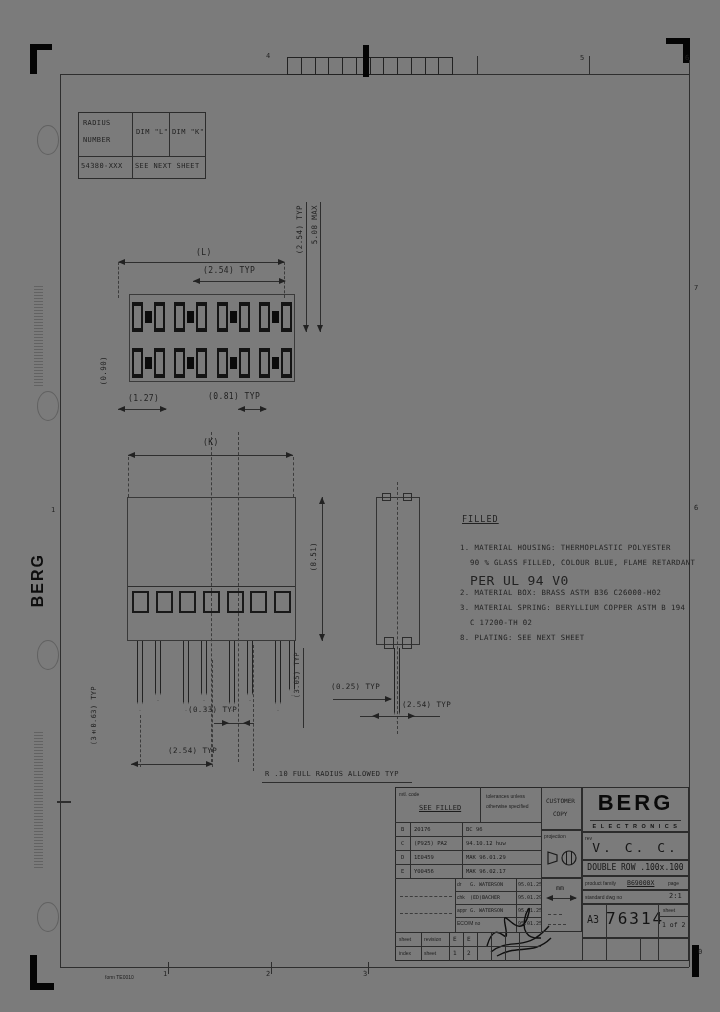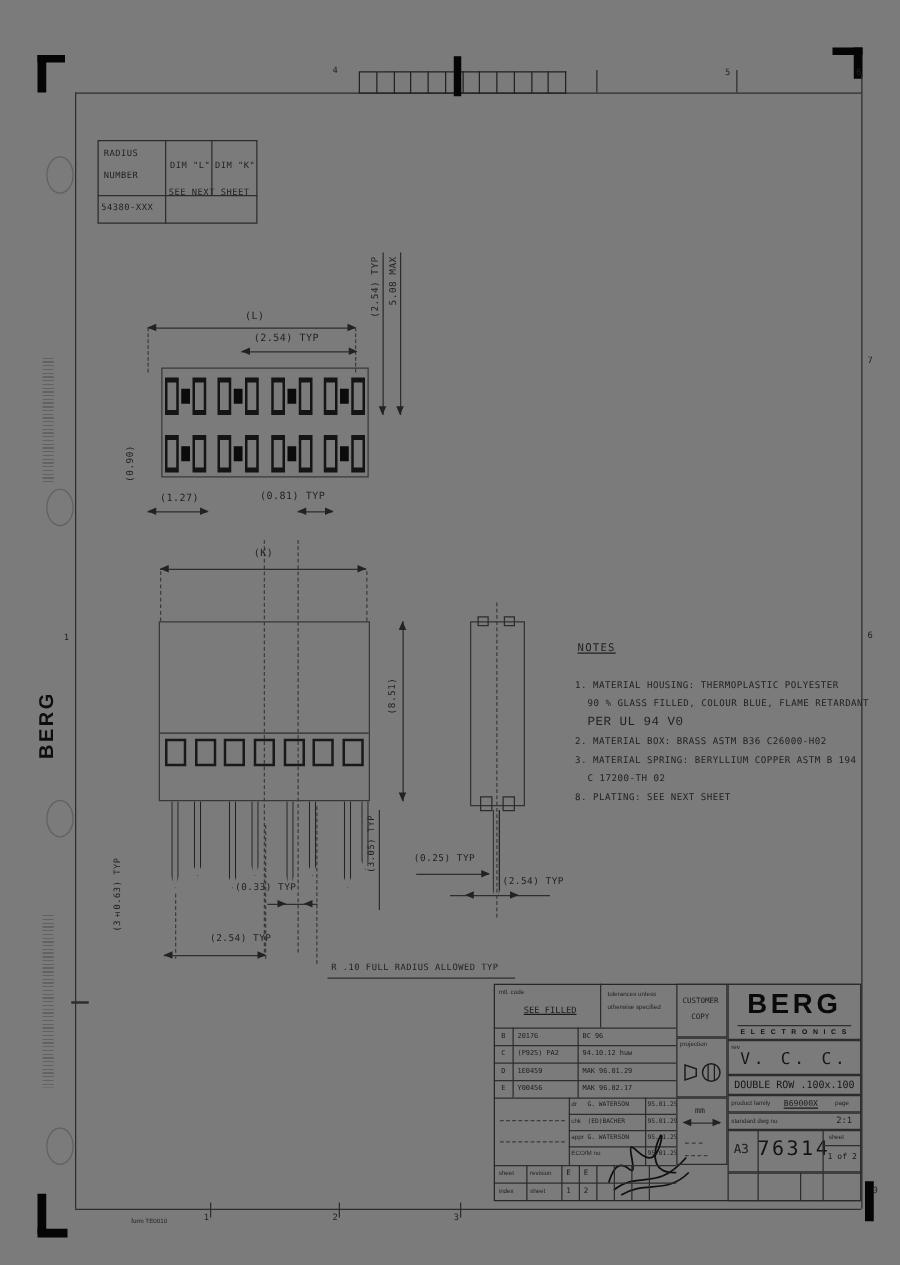--- a/index.html
+++ b/index.html
@@ -94,21 +94,21 @@
 
   <div class="box" style="left:78px;top:112px;width:128px;height:67px;"></div>
   <div class="hl" style="left:78px;top:156px;width:128px;"></div>
   <div class="vl" style="left:132px;top:112px;height:67px;"></div>
   <div class="vl" style="left:169px;top:112px;height:44px;"></div>
   <div class="lbl" style="left:83px;top:119px;font-size:7px;">RADIUS</div>
   <div class="lbl" style="left:83px;top:136px;font-size:7px;">NUMBER</div>
   <div class="lbl" style="left:136px;top:128px;font-size:7px;">DIM "L"</div>
   <div class="lbl" style="left:172px;top:128px;font-size:7px;">DIM "K"</div>
   <div class="lbl" style="left:81px;top:162px;font-size:7px;">54380-XXX</div>
-  <div class="lbl" style="left:135px;top:150px;font-size:7px;">SEE NEXT SHEET</div>
+  <div class="lbl" style="left:135px;top:162px;font-size:7px;">SEE NEXT SHEET</div>
 
   <div class="box" style="left:129px;top:294px;width:166px;height:88px;border-color:#3a3a3a;"></div>
   <div class="crow" style="left:132px;top:300px;">
     <div class="cg">
         <div class="sp"></div>
         <div class="cb"></div>
         <div class="sp"></div>
       </div>
     <div class="cg">
         <div class="sp"></div>
@@ -240,24 +240,24 @@
   <div class="pin" style="left:394px;top:648px;height:74px;"></div>
   <div class="dv" style="left:397px;top:482px;height:252px;"></div>
   <div class="lbl" style="left:331px;top:682px;font-size:7.5px;">(0.25) TYP</div>
   <div class="hl" style="left:333px;top:699px;width:58px;"></div>
   <div class="aR" style="left:385px;top:696px;"></div>
   <div class="lbl" style="left:402px;top:700px;font-size:7.5px;">(2.54) TYP</div>
   <div class="hl" style="left:360px;top:716px;width:80px;"></div>
   <div class="aL" style="left:372px;top:713px;"></div>
   <div class="aR" style="left:408px;top:713px;"></div>
 
-  <div class="lbl" style="left:462px;top:514px;font-size:8.5px;text-decoration:underline;letter-spacing:1px;">NOTES</div>
+  <div class="lbl" style="left:462px;top:514px;font-size:8.5px;text-decoration:underline;letter-spacing:1px;">FILLED</div>
   <div class="lbl" style="left:460px;top:543px;font-size:7.3px;">1. MATERIAL HOUSING: THERMOPLASTIC POLYESTER</div>
   <div class="lbl" style="left:470px;top:558px;font-size:7.3px;">90 % GLASS FILLED, COLOUR BLUE, FLAME RETARDANT</div>
-  <div class="lbl" style="left:470px;top:573px;font-size:10px;font-family:Liberation Mono, monospace;">PER UL 94 V0</div>
+  <div class="lbl" style="left:470px;top:573px;font-size:13px;">PER UL 94 V0</div>
   <div class="lbl" style="left:460px;top:588px;font-size:7.3px;">2. MATERIAL BOX: BRASS ASTM B36 C26000-H02</div>
   <div class="lbl" style="left:460px;top:603px;font-size:7.3px;">3. MATERIAL SPRING: BERYLLIUM COPPER ASTM B 194</div>
   <div class="lbl" style="left:470px;top:618px;font-size:7.3px;">C 17200-TH 02</div>
   <div class="lbl" style="left:460px;top:633px;font-size:7.3px;">8. PLATING: SEE NEXT SHEET</div>
 
   <div class="box" style="left:395px;top:787px;width:294px;height:174px;border-color:#272727;"></div>
 
   <div class="tb-lbl" style="left:399px;top:791px;">mtl. code</div>
   <div class="tb-val" style="left:419px;top:804px;font-size:7px;text-decoration:underline;">SEE FILLED</div>
   <div class="vl" style="left:480px;top:787px;height:35px;"></div>

